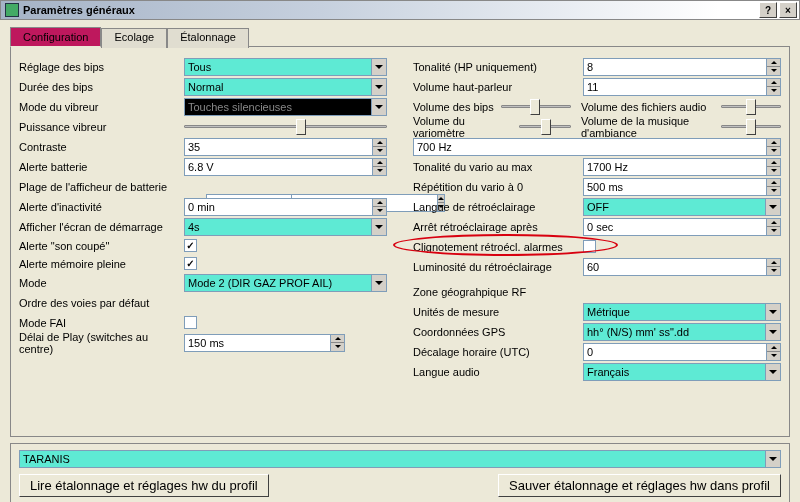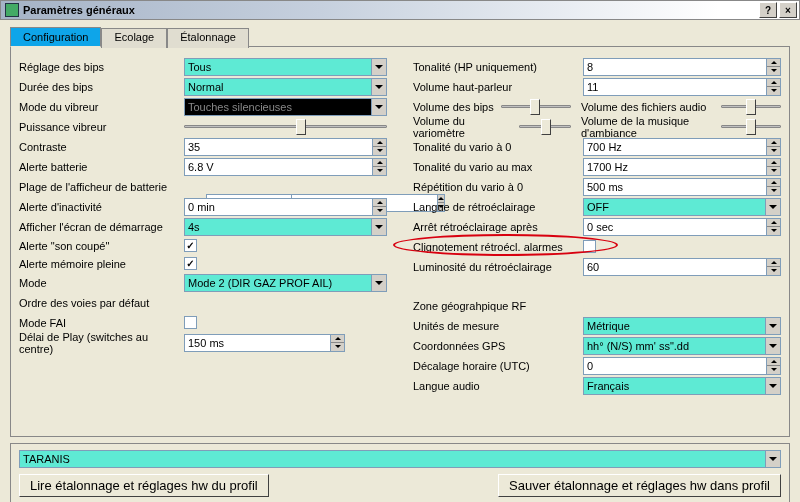--- a/index.html
+++ b/index.html
@@ -19,21 +19,21 @@
     align-items: center;
     padding: 0 2px 0 4px;
     border: 1px solid #888;
   }
   .titlebar .icon { width: 14px; height: 14px; background: #4a6; border: 1px solid #234; margin-right: 4px; }
   .titlebar .title { font-weight: bold; flex: 1; }
   .titlebtn { width: 18px; height: 16px; background: #d4d0c8; border: 1px solid #fff; border-right-color:#404040; border-bottom-color:#404040; margin-left: 2px; display:flex; align-items:center; justify-content:center; font-size:10px; font-weight:bold; }
   .window-body { padding: 6px 10px; }
   .tabs { display:flex; border-bottom: 1px solid #888; margin-bottom: 0; }
   .tab { padding: 3px 12px; border: 1px solid #888; border-bottom: none; margin-right: 0px; background: #ece9d8; position:relative; top:1px; cursor:default;}
-  .tab.active { background: #0ea5e9; border-bottom: 1px solid #ece9d8; z-index:2; }
+  .tab.active { background: #be185d; border-bottom: 1px solid #ece9d8; z-index:2; }
   .tab.inactive { background: #e0ddd0; top:2px; padding:2px 12px;}
   .panel { border: 1px solid #888; border-top:none; padding: 10px 8px 8px 8px; min-height: 390px; }
   .cols { display:flex; gap: 26px; }
   .col { flex:1; }
   .row { display:flex; align-items:center; height: 19px; margin-bottom: 1px; }
   .lbl { width: 165px; flex-shrink:0; }
   .lbl2 { width: 170px; flex-shrink:0; }
   .combo, .txtbox { flex:1; height: 18px; border: 1px solid #7f9db9; background:#5eead4; display:flex; align-items:center; position:relative; font-size:11px; padding-left:3px; }
   .combo.disabled { background:#000000; color:#888; }
   .combo .arrow { position:absolute; right:0; top:0; width:15px; height:16px; background:#d4d0c8; border-left:1px solid #7f9db9; display:flex; align-items:center; justify-content:center; }
@@ -238,21 +238,20 @@
               <div class="track"></div>
               <div class="thumb" style="left:42%"></div>
             </div>
           <span style="margin-left:10px; flex:1;">Volume de la musique d'ambiance</span>
           <div class="slider" style="flex:0 0 60px;">
               <div class="track"></div>
               <div class="thumb" style="left:42%"></div>
             </div>
           </div>
         <div class="row">
-            <span class="lbl2">Tonalité du vario à 0</span>
           <div class="spin">
               <input value="700 Hz" style="">
               <div class="spbtns">
                 <div class="sb up"></div>
                 <div class="sb dn"></div>
               </div>
             </div>
           </div>
         <div class="row">
             <span class="lbl2">Tonalité du vario au max</span>
@@ -299,21 +298,21 @@
         <div class="row">
             <span class="lbl2">Luminosité du rétroéclairage</span>
           <div class="spin">
               <input value="60" style="">
               <div class="spbtns">
                 <div class="sb up"></div>
                 <div class="sb dn"></div>
               </div>
             </div>
           </div>
-        <div class="row" style="margin-top:20px;">
+        <div class="row" style="margin-top:6px;">
             <span class="lbl2">Zone géograhpique RF</span>
           </div>
         <div class="row">
             <span class="lbl2">Unités de mesure</span>
           <div class="combo">
               <span>Métrique</span>
               <div class="arrow"></div>
             </div>
           </div>
         <div class="row">

